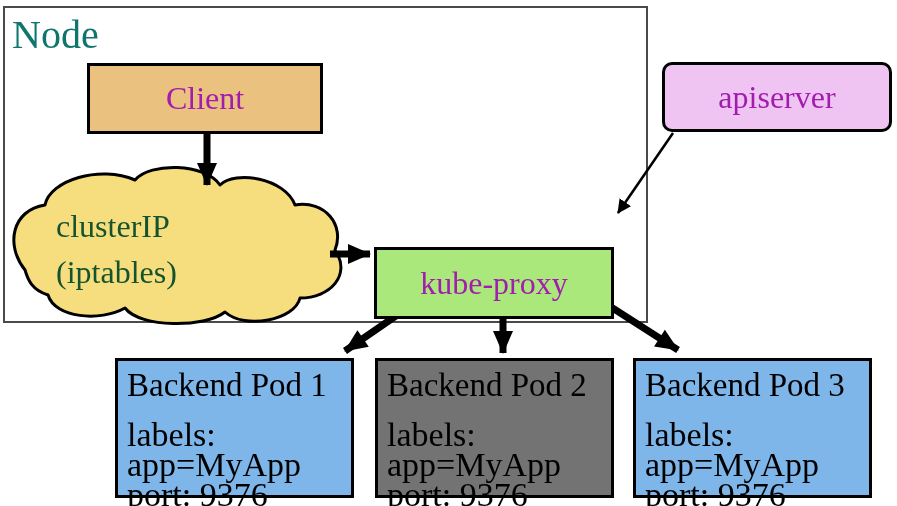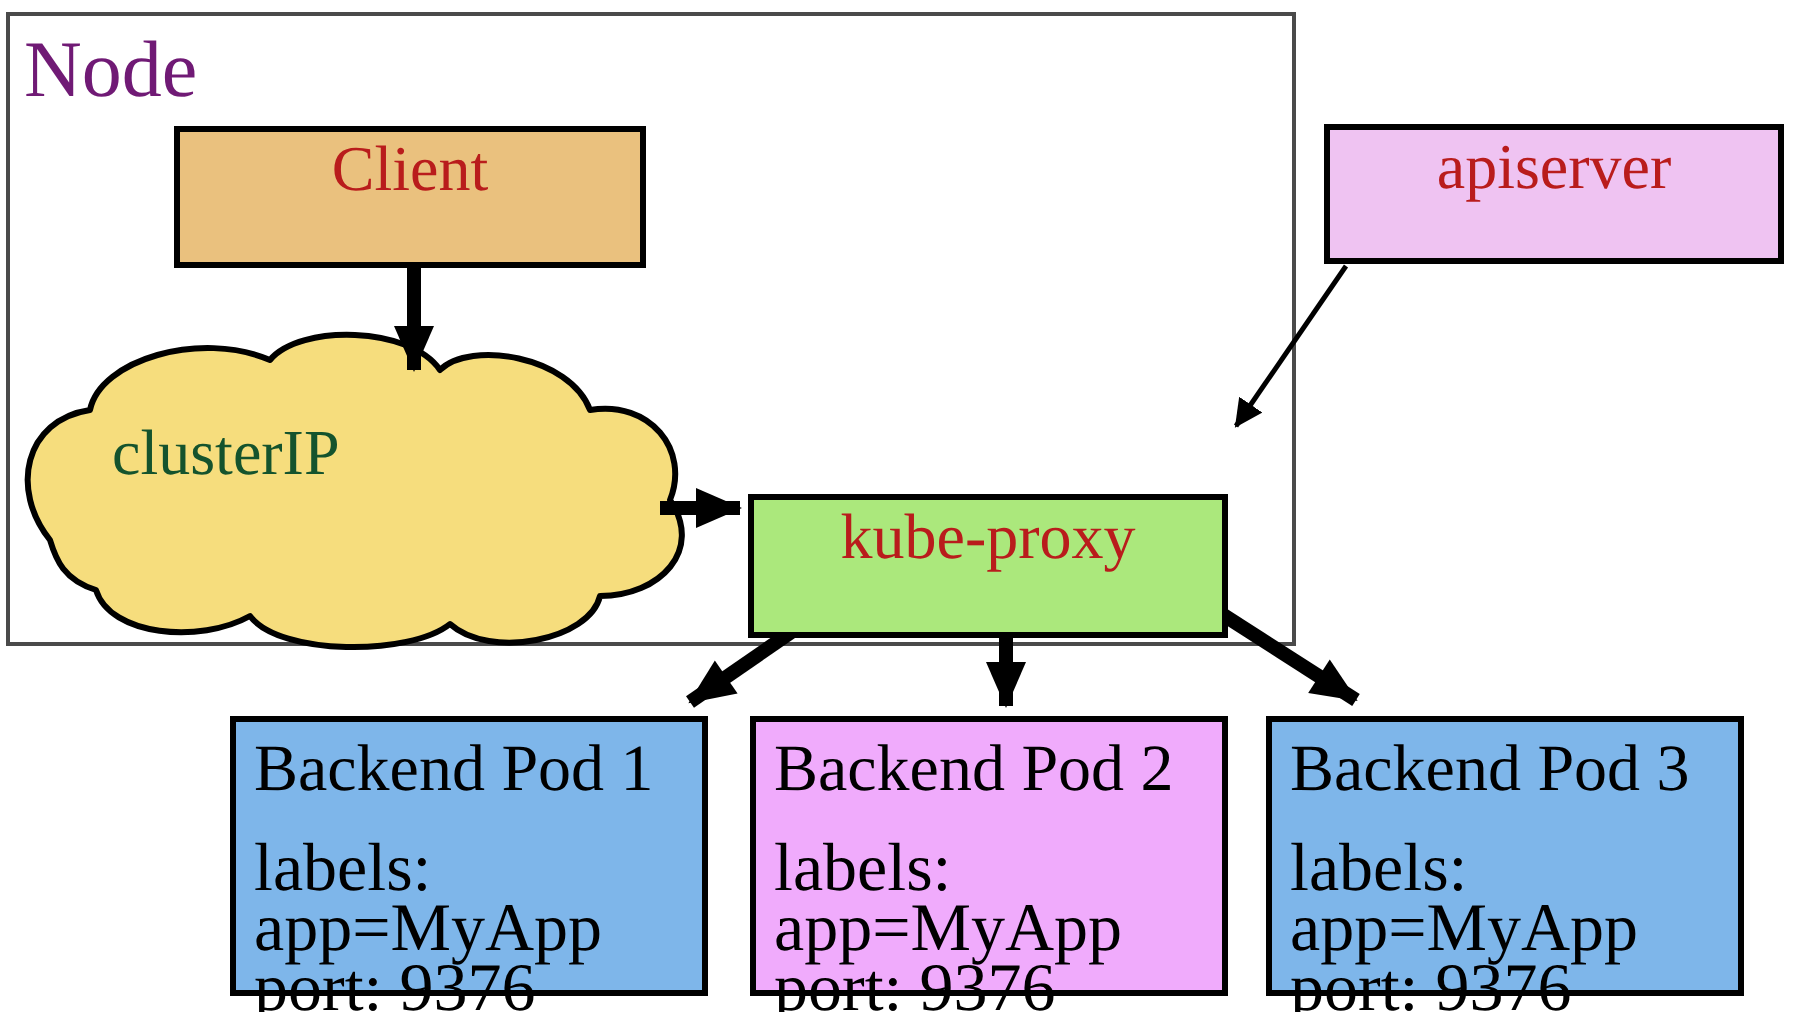--- a/index.html
+++ b/index.html
@@ -7,30 +7,30 @@
   #stage{
     position:relative;width:897px;height:506px;background:#ffffff;overflow:hidden;
   }
   .abs{position:absolute;}
   
   .node-box{
     left:3px;top:6px;width:645px;height:317px;
     border:2px solid #4a4a4a;background:transparent;box-sizing:border-box;
   }
   .node-label{
-    left:12px;top:14px;font-size:40px;line-height:1.05;color:#701a75;
+    left:12px;top:14px;font-size:40px;line-height:1.05;color:#0f766e;
   }
   
   .fbox{
     border:3px solid #000;box-sizing:border-box;
-    display:flex;align-items:flex-start;justify-content:center;
-    color:#b91c1c;
+    display:flex;align-items:center;justify-content:center;
+    color:#a21caf;
   }
   .client-box{left:87px;top:63px;width:236px;height:71px;font-size:32px;}
-  .apiserver-box{left:662px;top:62px;width:230px;height:70px;font-size:32px;}
+  .apiserver-box{left:662px;top:62px;width:230px;height:70px;font-size:32px;border-radius:10px;}
   .kubeproxy-box{left:374px;top:219px;width:240px;height:72px;font-size:32px;margin-top:28px;}
   
   .cloud-label{
     left:56px;top:203px;font-size:32px;line-height:46px;color:#14532d;
   }
   
   .pod{
     top:358px;width:239px;height:140px;
     border:3px solid #000;box-sizing:border-box;
     padding:5px 6px 0 9px;color:#000;
@@ -92,31 +92,32 @@
   <div class="abs fbox apiserver-box" style="background: rgb(239, 195, 242);">
     <span>apiserver</span>
   </div>
 
   <div class="abs fbox kubeproxy-box" style="background: rgb(171, 232, 124);">
     <span>kube-proxy</span>
   </div>
 
   <div class="abs cloud-label">
     <div>clusterIP</div>
+    <div>(iptables)</div>
   </div>
 
   <div class="abs pod pod1" style="background: rgb(126, 182, 234);">
     <div class="pod-title">Backend Pod 1</div>
     <div class="pod-meta">
       <div>labels: app=MyApp</div>
       <div>port: 9376</div>
     </div>
   </div>
 
-  <div class="abs pod pod2" style="background: #f0abfc;">
+  <div class="abs pod pod2" style="background: #737373;">
     <div class="pod-title">Backend Pod 2</div>
     <div class="pod-meta">
       <div>labels: app=MyApp</div>
       <div>port: 9376</div>
     </div>
   </div>
 
   <div class="abs pod pod3" style="background: rgb(126, 182, 234);">
     <div class="pod-title">Backend Pod 3</div>
     <div class="pod-meta">

